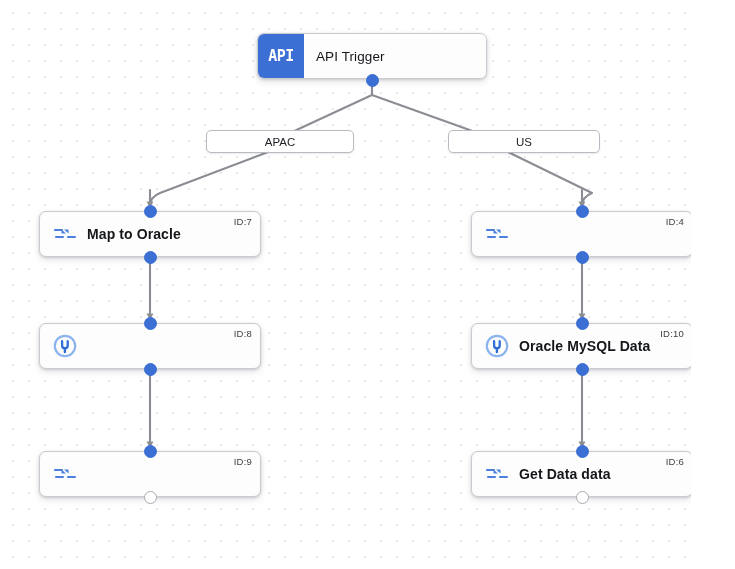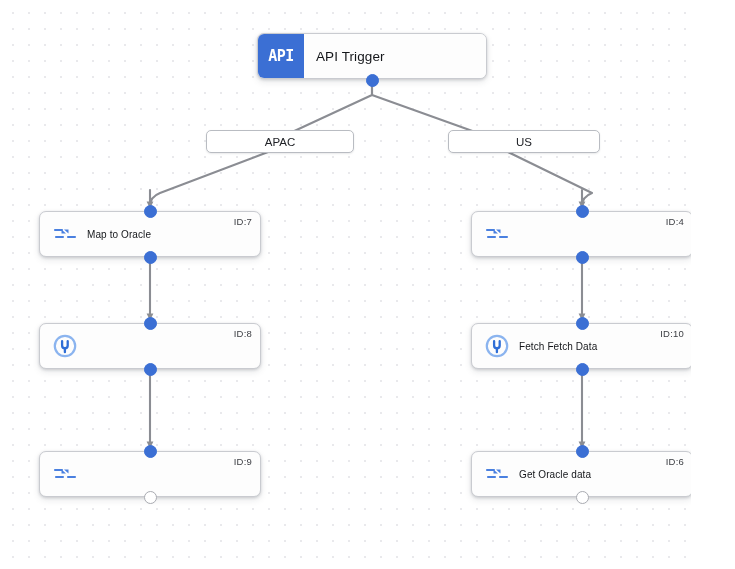--- a/index.html
+++ b/index.html
@@ -43,22 +43,22 @@
     background: #fdfdfd;
     border: 1px solid #c9cbd0;
     border-radius: 7px;
     box-shadow: 0 1px 3px rgba(30,35,50,0.18), 0 3px 7px rgba(30,35,50,0.10);
     display: flex;
     align-items: stretch;
     overflow: hidden;
   }
 
   .node-label {
-    font-size: 10px;
-    font-weight: normal;
+    font-size: 14px;
+    font-weight: bold;
     color: #14161a;
     letter-spacing: 0.1px;
     white-space: nowrap;
   }
 
   
   .trigger-node {
     left: 257px;
     top: 33px;
     width: 230px;
@@ -261,37 +261,37 @@
   <div class="port filled" style="left:576px; top:251px;"></div>
 
   <div class="node step-node" style="left:471px; top:323px;">
     <span class="step-icon">
       <svg width="24" height="24" viewBox="0 0 24 24">
         <circle cx="12" cy="12" r="10.2" fill="none" stroke="#8bb4ef" stroke-width="2.2"></circle>
         <path d="M9.1,7.2 L9.1,11.4 C9.1,13 10.3,14.2 11.9,14.2 C13.5,14.2 14.7,13 14.7,11.4 L14.7,7.2" fill="none" stroke="#2f6ed6" stroke-width="2.3" stroke-linecap="round"></path>
         <path d="M11.9,14.2 L11.9,18.2" fill="none" stroke="#2f6ed6" stroke-width="2.3" stroke-linecap="round"></path>
       </svg>
     </span>
-    <span class="node-label">Fetch Fetch Data</span>
+    <span class="node-label">Oracle MySQL Data</span>
     <span class="node-id">ID:10</span>
   </div>
   <div class="port filled" style="left:576px; top:317px;"></div>
   <div class="port filled" style="left:576px; top:363px;"></div>
 
   <div class="node step-node" style="left:471px; top:451px;">
     <span class="step-icon">
       <svg width="24" height="18" viewBox="0 0 24 18">
         <g stroke="#4a80e0" stroke-width="2.1" fill="none" stroke-linecap="round">
           <path d="M2,5 L9,5"></path>
           <path d="M3,12 L10,12"></path>
           <path d="M22,12 L15,12"></path>
         </g>
         <path d="M8.5,4.5 L13,8.6 L8.5,8.6 Z" fill="#4a80e0"></path>
         <path d="M15.5,8.6 L11,4.5 L15.5,4.5 Z" fill="#4a80e0"></path>
       </svg>
     </span>
-    <span class="node-label">Get Oracle data</span>
+    <span class="node-label">Get Data data</span>
     <span class="node-id">ID:6</span>
   </div>
   <div class="port filled" style="left:576px; top:445px;"></div>
   <div class="port hollow" style="left:576px; top:491px;"></div>
 
 </div>
 
 </body></html>

